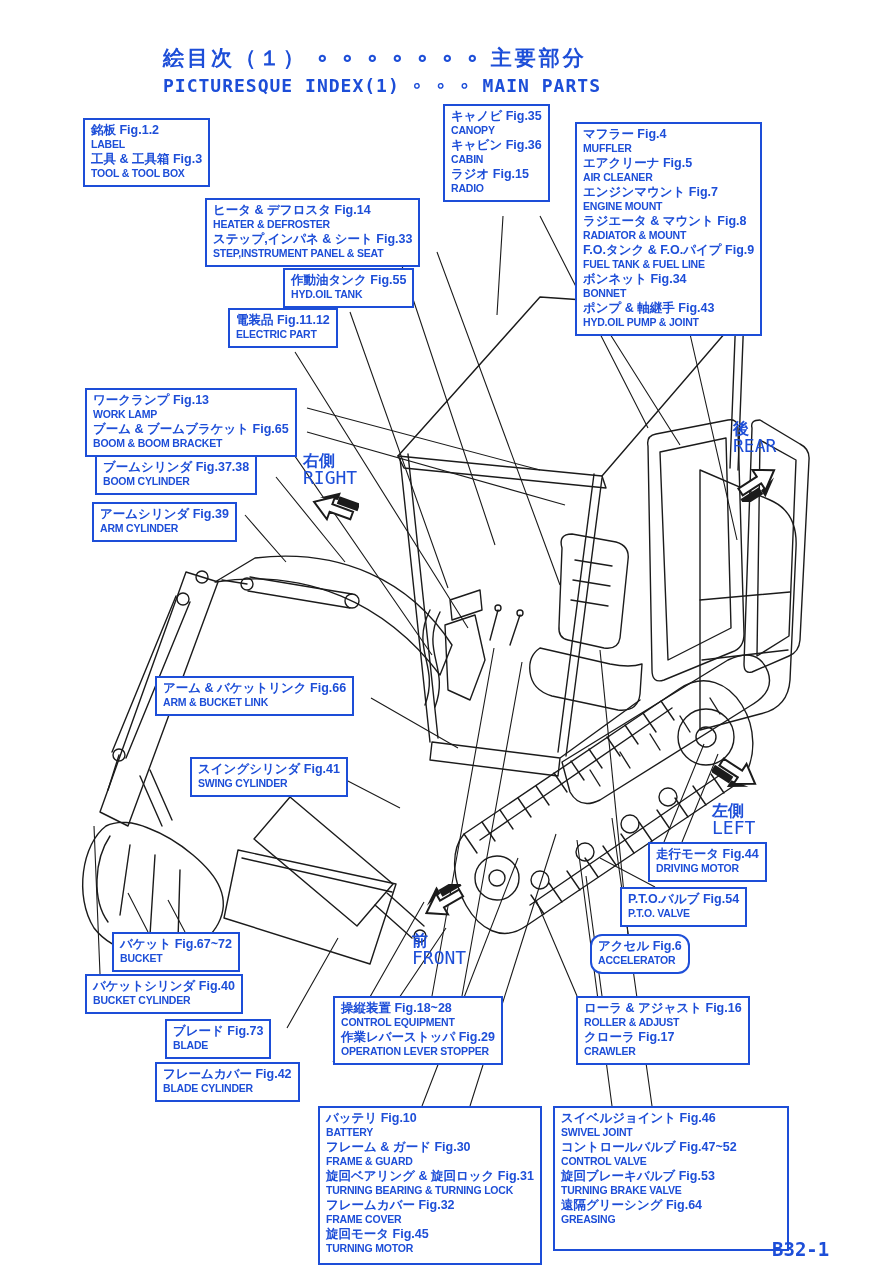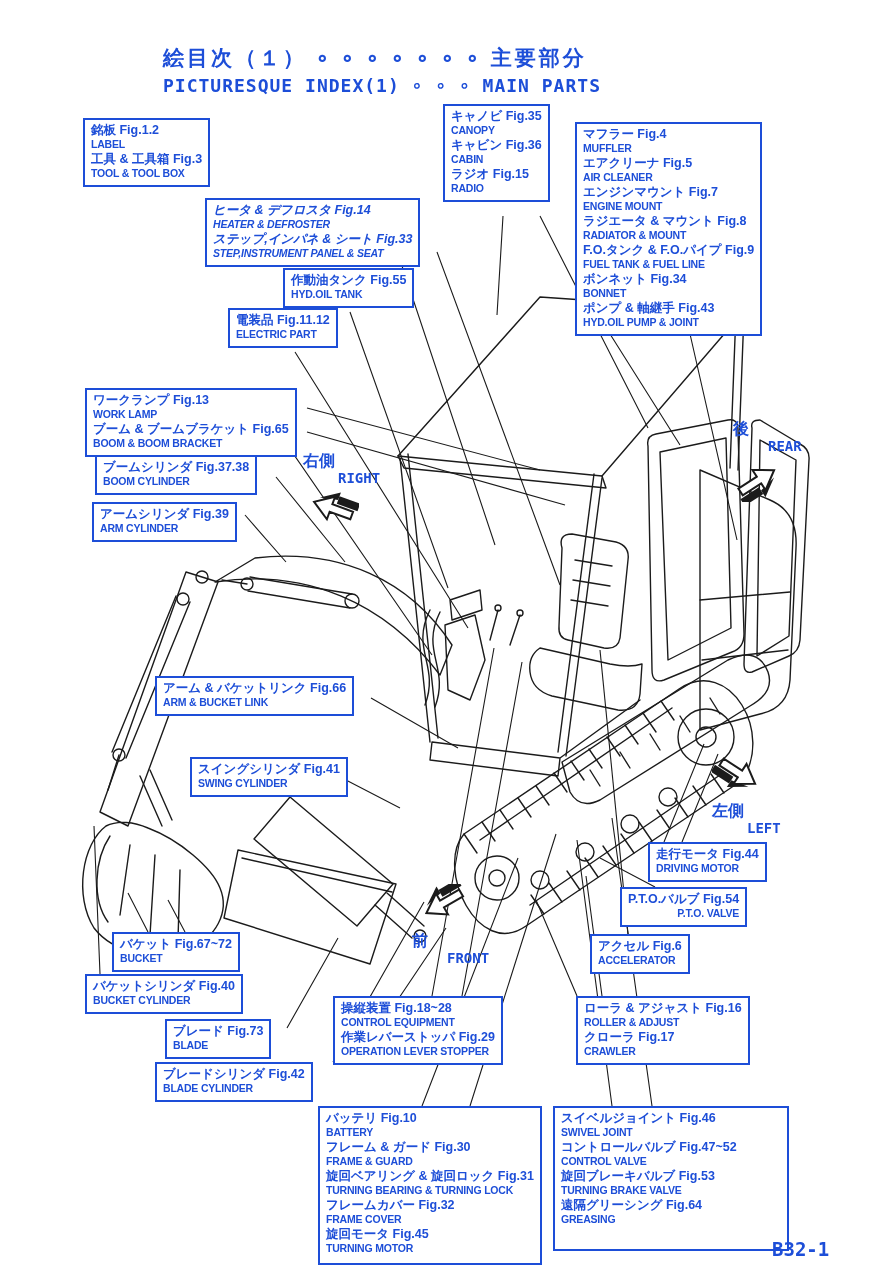--- a/index.html
+++ b/index.html
@@ -11,22 +11,22 @@
              letter-spacing:1px;margin-top:3px;white-space:nowrap;}
   svg.draw{position:absolute;left:0;top:0;z-index:1;}
   .callout{position:absolute;border:2px solid #1d4ed8;background:#fff;padding:3px 6px 4px 6px;
            z-index:3;}
   .callout .entry{margin:0 0 2px 0;}
   .callout .jp{font-size:12.5px;font-weight:700;line-height:15px;white-space:nowrap;}
   .callout .en{font-size:10.5px;font-weight:700;line-height:12px;white-space:nowrap;
                font-family:"Liberation Sans",sans-serif;letter-spacing:-0.2px;}
   .marker{position:absolute;z-index:2;text-align:left;}
   .marker .jp{font-size:16px;font-weight:700;line-height:18px;}
-  .marker .en{font-size:14px;font-weight:700;line-height:16px;
-              font-family:"DejaVu Sans Mono",monospace;padding-left:35px;}
+  .marker .en{font-size:18px;font-weight:400;line-height:16px;
+              font-family:"DejaVu Sans Mono",monospace;}
   .marker svg{display:block;margin:2px 0;}
   .pagecode{position:absolute;left:772px;top:1238px;font-size:19px;font-weight:700;
             font-family:"DejaVu Sans Mono",monospace;z-index:4;}
 </style>
 </head>
 <body>
 
 <div class="page">
 
   <div class="title">
@@ -159,21 +159,21 @@
   <div class="callout" style="left:83px;top:118px;">
       <div class="entry">
         <div class="jp">銘板 Fig.1.2</div>
         <div class="en">LABEL</div>
       </div>
       <div class="entry">
         <div class="jp">工具 &amp; 工具箱 Fig.3</div>
         <div class="en">TOOL &amp; TOOL BOX</div>
       </div>
     </div>
-  <div class="callout" style="left:205px;top:198px;font-style:italic;">
+  <div class="callout" style="left:205px;top:198px;">
       <div class="entry">
         <div class="jp">ヒータ &amp; デフロスタ Fig.14</div>
         <div class="en">HEATER &amp; DEFROSTER</div>
       </div>
       <div class="entry">
         <div class="jp">ステップ,インパネ &amp; シート Fig.33</div>
         <div class="en">STEP,INSTRUMENT PANEL &amp; SEAT</div>
       </div>
     </div>
   <div class="callout" style="left:443px;top:104px;">
@@ -279,47 +279,47 @@
       </div>
     </div>
   <div class="callout" style="left:165px;top:1019px;">
       <div class="entry">
         <div class="jp">ブレード Fig.73</div>
         <div class="en">BLADE</div>
       </div>
     </div>
   <div class="callout" style="left:155px;top:1062px;">
       <div class="entry">
-        <div class="jp">ブレードシリンダ Fig.42</div>
+        <div class="jp">フレームカバー Fig.42</div>
         <div class="en">BLADE CYLINDER</div>
       </div>
     </div>
   <div class="callout" style="left:333px;top:996px;">
       <div class="entry">
         <div class="jp">操縦装置 Fig.18~28</div>
         <div class="en">CONTROL EQUIPMENT</div>
       </div>
       <div class="entry">
         <div class="jp">作業レバーストッパ Fig.29</div>
         <div class="en">OPERATION LEVER STOPPER</div>
       </div>
     </div>
   <div class="callout" style="left:648px;top:842px;">
       <div class="entry">
         <div class="jp">走行モータ Fig.44</div>
         <div class="en">DRIVING MOTOR</div>
       </div>
     </div>
-  <div class="callout" style="left:620px;top:887px;text-align:right;">
+  <div class="callout" style="left:620px;top:887px;">
       <div class="entry">
         <div class="jp">P.T.O.バルブ Fig.54</div>
         <div class="en">P.T.O. VALVE</div>
       </div>
     </div>
-  <div class="callout" style="left:590px;top:934px;">
+  <div class="callout" style="left:590px;top:934px;border-radius:12px;">
       <div class="entry">
         <div class="jp">アクセル Fig.6</div>
         <div class="en">ACCELERATOR</div>
       </div>
     </div>
   <div class="callout" style="left:576px;top:996px;">
       <div class="entry">
         <div class="jp">ローラ &amp; アジャスト Fig.16</div>
         <div class="en">ROLLER &amp; ADJUST</div>
       </div>

